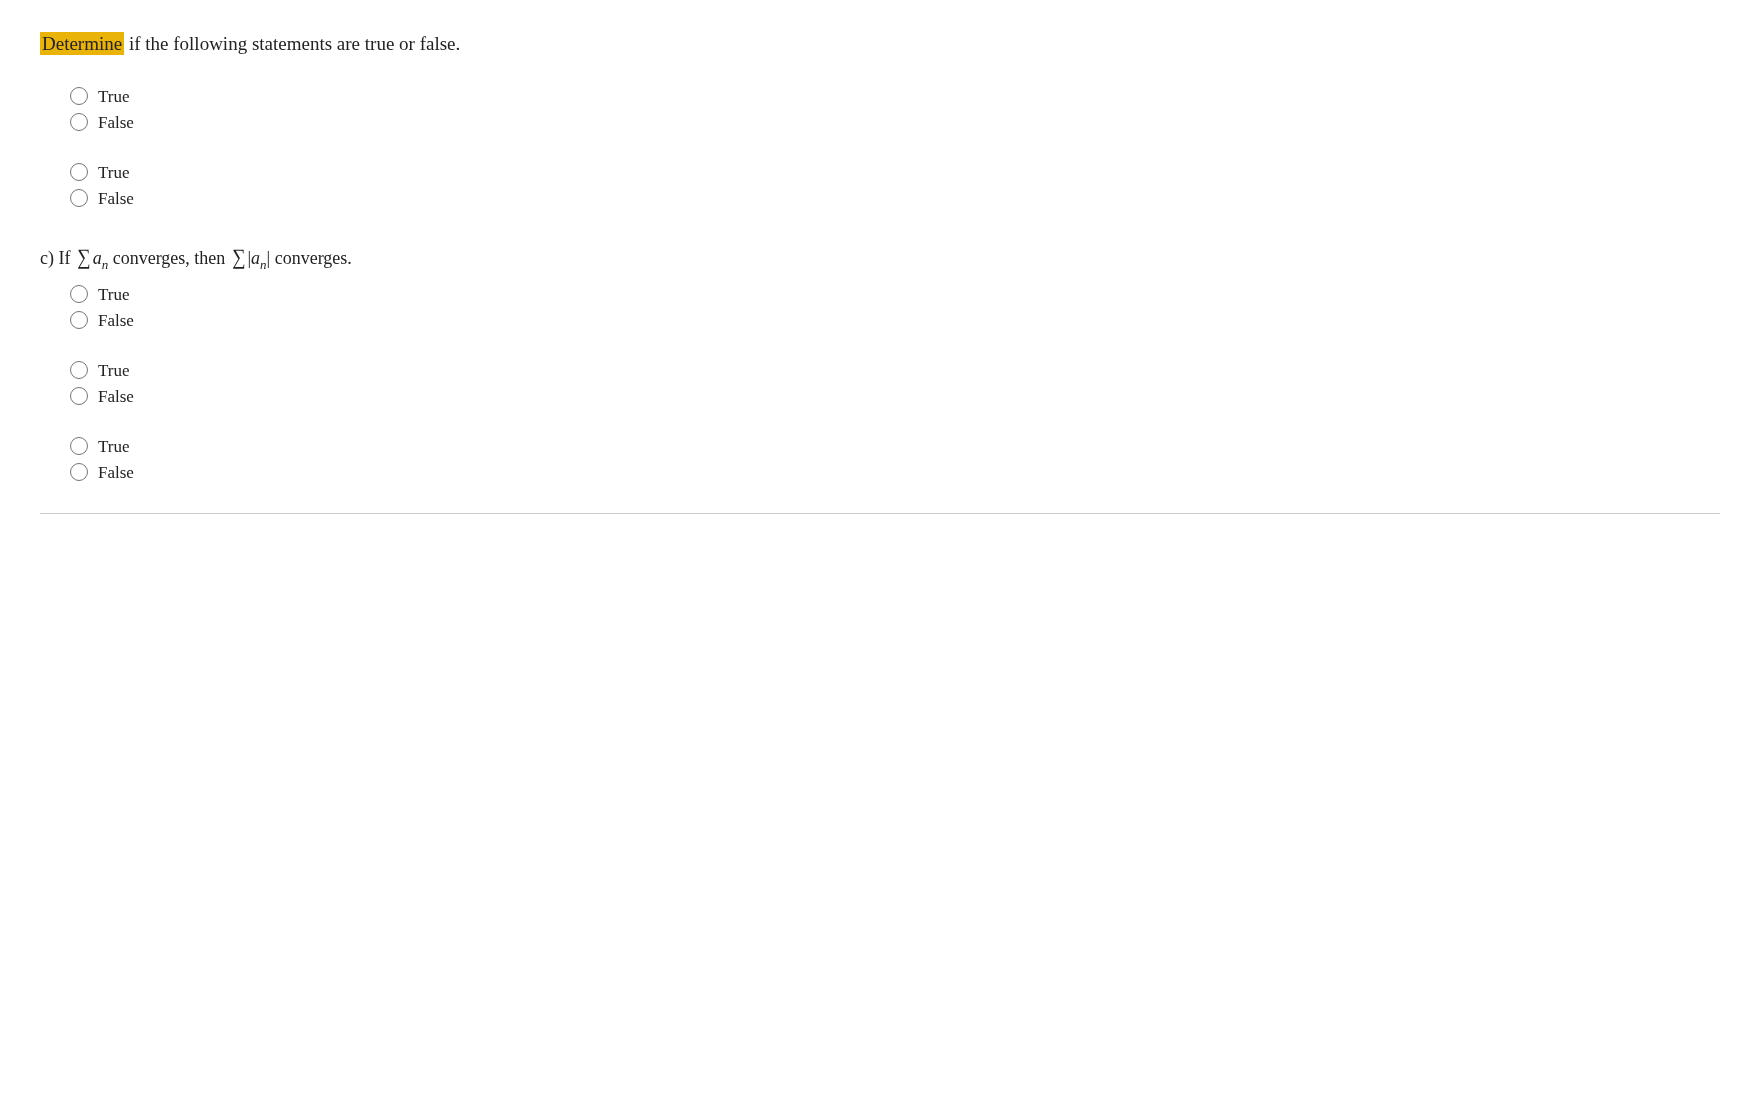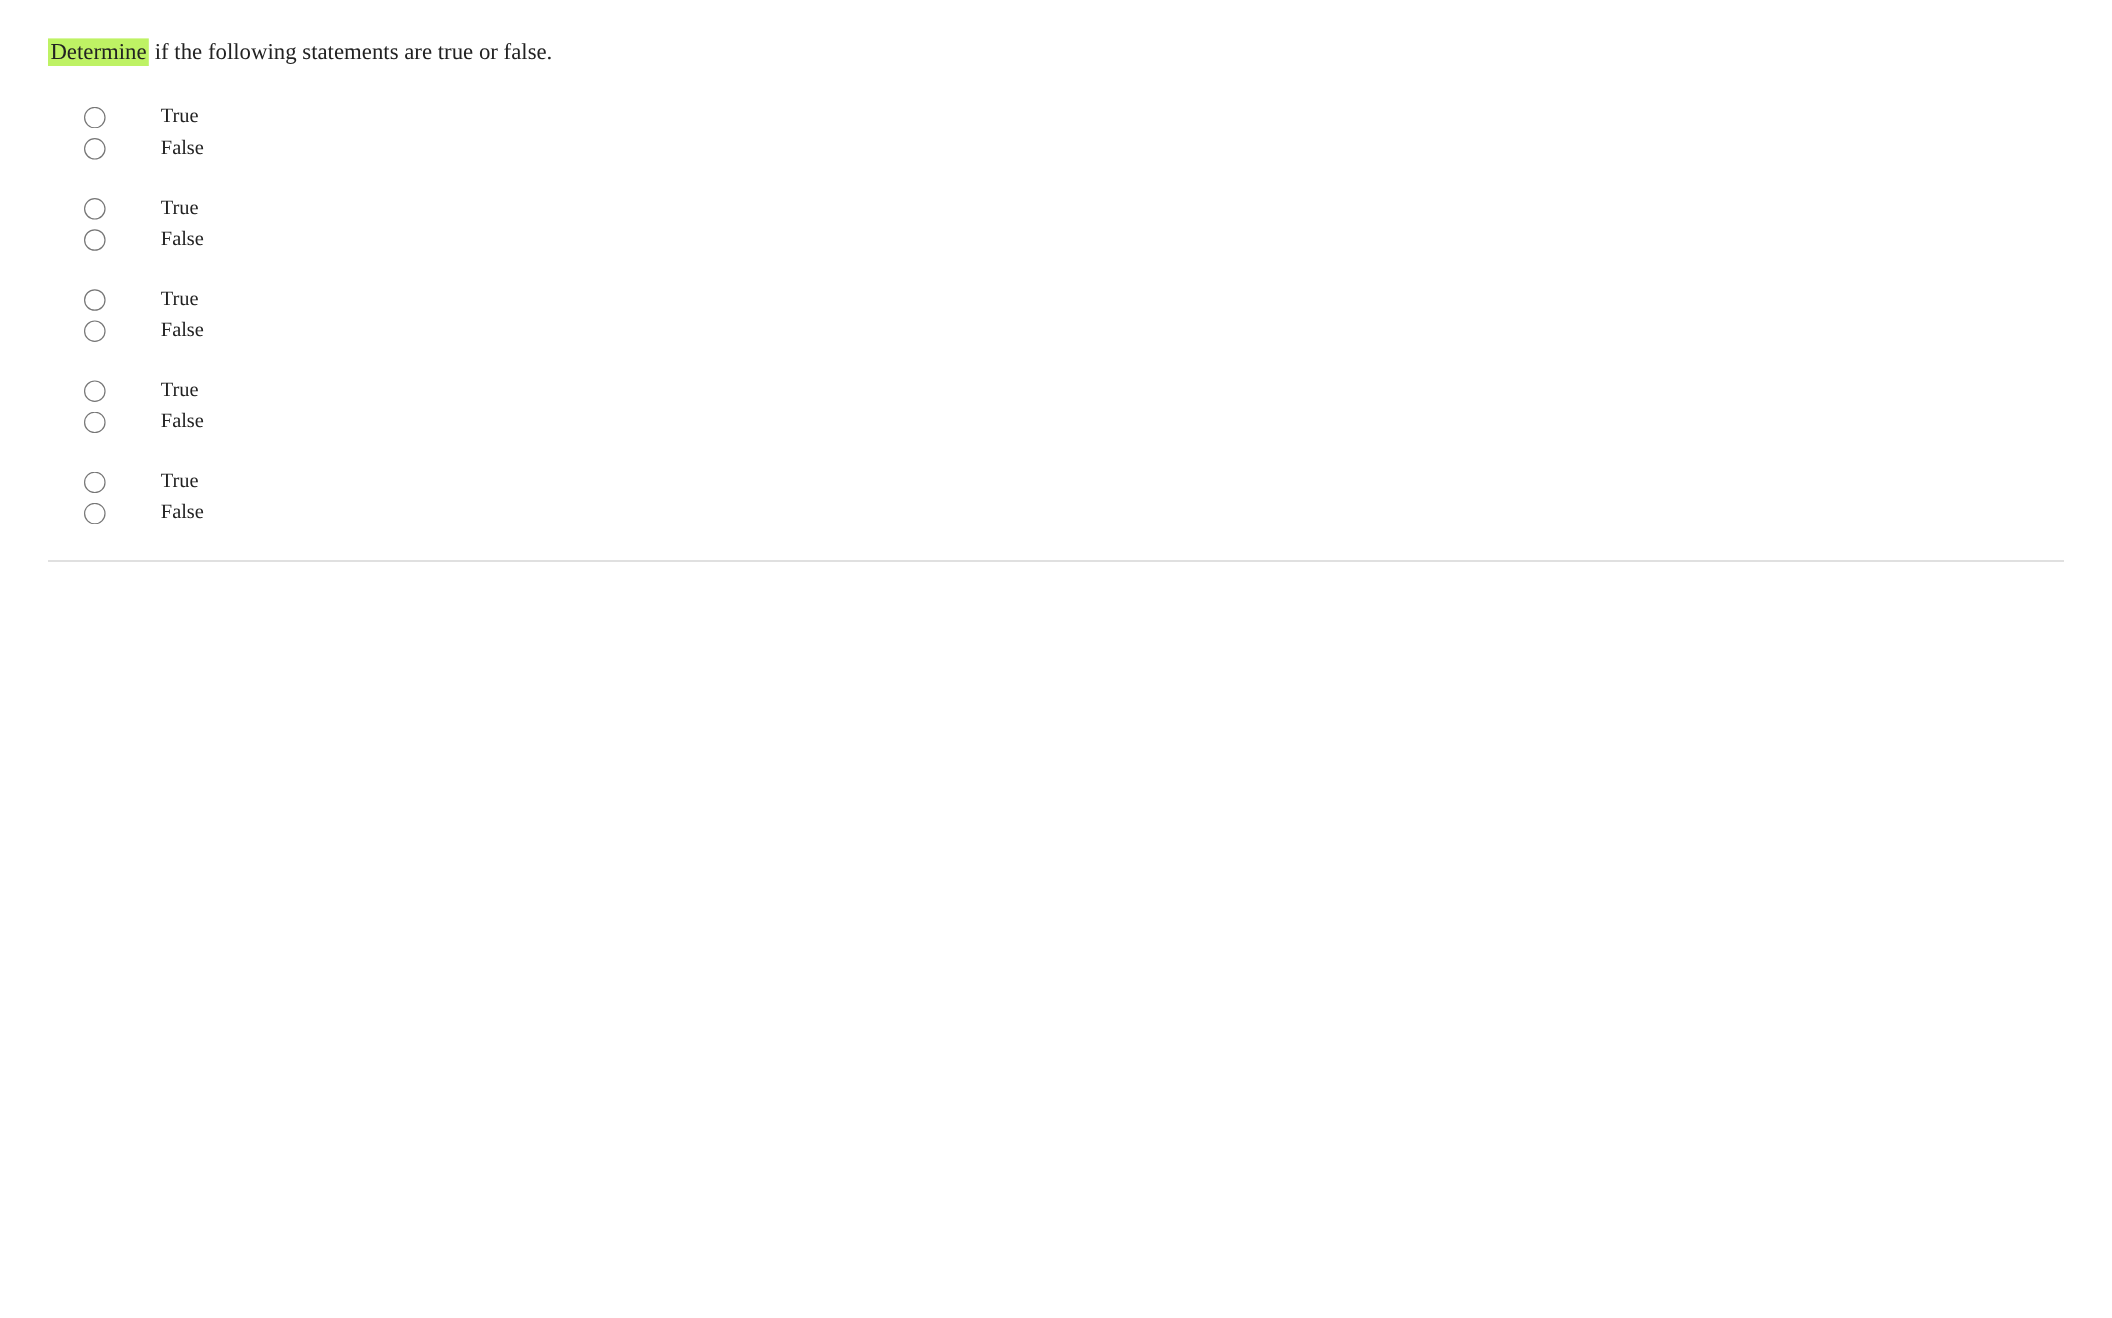--- a/index.html
+++ b/index.html
@@ -16,41 +16,40 @@
       padding: 30px 40px;
     }
 
     .header-text {
       font-size: 19px;
       margin-bottom: 28px;
       line-height: 1.5;
     }
 
     .highlight {
-      background-color: #bef264;
+      background-color: #eab308;
       padding: 1px 2px;
     }
 
     .question-block {
       margin-bottom: 30px;
     }
 
     .question-statement {
       font-size: 18px;
       line-height: 1.6;
       margin-bottom: 10px;
     }
 
     .radio-option {
       display: flex;
-      align-items: flex-end;
+      align-items: flex-start;
       margin: 6px 0 6px 30px;
       font-size: 17px;
       cursor: pointer;
-      gap: 36px;
     }
 
     .radio-option input[type="radio"] {
       margin-right: 10px;
       width: 18px;
       height: 18px;
       accent-color: #555;
       cursor: pointer;
     }
 
@@ -98,20 +97,23 @@
       <input type="radio" name="q_b" value="true" style="">
       <span>True</span>
     </label>
     <label class="radio-option">
       <input type="radio" name="q_b" value="false" style="">
       <span>False</span>
     </label>
   </div>
 
   <div class="question-block">
+    <div class="question-statement">
+      c) If <span class="sigma">∑</span><i>a<sub>n</sub></i> converges, then <span class="sigma">∑</span>|<i>a<sub>n</sub></i>| converges.
+    </div>
     <label class="radio-option">
       <input type="radio" name="q_c" value="true" style="">
       <span>True</span>
     </label>
     <label class="radio-option">
       <input type="radio" name="q_c" value="false" style="">
       <span>False</span>
     </label>
   </div>
 

